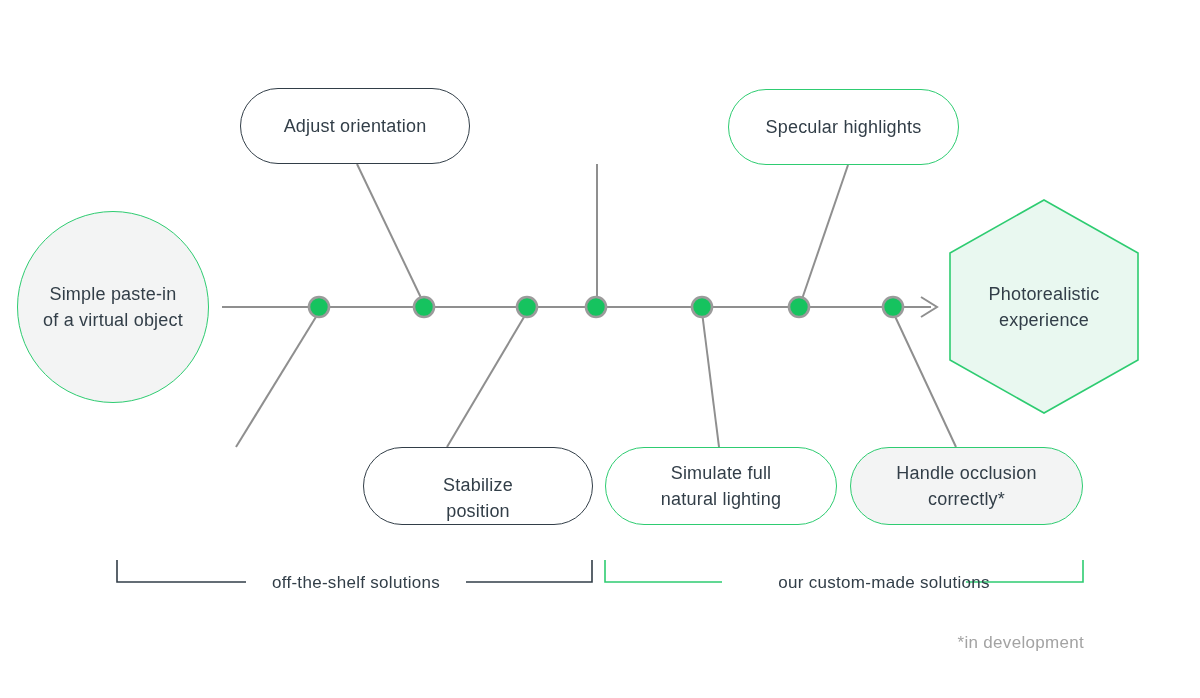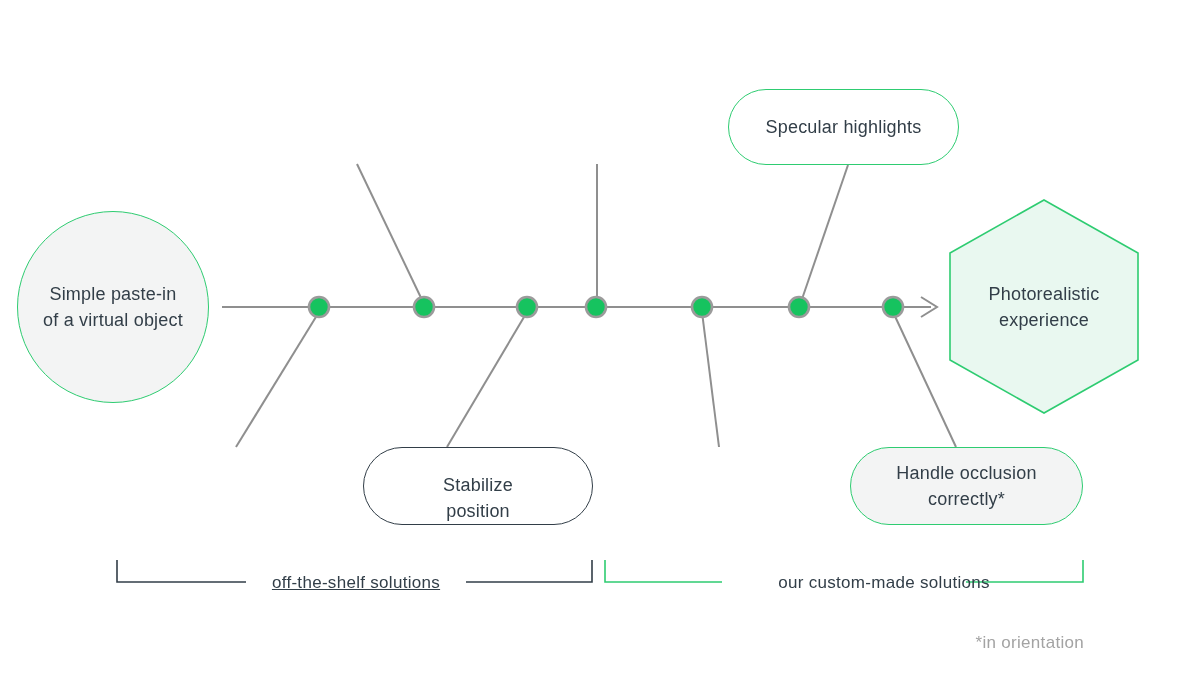--- a/index.html
+++ b/index.html
@@ -105,34 +105,41 @@
 
     <path d="M 605 560 L 605 582 L 722 582" fill="none" style="stroke: var(--green); stroke-width: 1.6"></path>
     <path d="M 966 582 L 1083 582 L 1083 560" fill="none" style="stroke: var(--green); stroke-width: 1.6"></path>
   </svg>
 
   <div class="node circle-node" style="left:17px; top:211px; width:192px; height:192px; padding:0 20px;">
     <span>Simple paste-in
 of a virtual object</span>
   </div>
 
+  <div class="node pill" style="left:240px; top:88px; width:230px; height:76px;">
+    <span>Adjust orientation</span>
+  </div>
   <div class="node pill green" style="left:728px; top:89px; width:231px; height:76px;">
     <span>Specular highlights</span>
   </div>
 
   <div class="node pill" style="left:363px; top:447px; width:230px; height:78px;align-items:flex-end;">
     <span>Stabilize
 position</span>
+  </div>
+  <div class="node pill green" style="left:605px; top:447px; width:232px; height:78px;">
+    <span>Simulate full
+natural lighting</span>
   </div>
   <div class="node pill green gray-fill" style="left:850px; top:447px; width:233px; height:78px;">
     <span>Handle occlusion
 correctly*</span>
   </div>
 
   <div class="hex-label" style="left:954px; top:281px; width:180px;">Photorealistic
 experience</div>
 
-  <div class="bracket-label" style="left:246px; top:573px; width:220px;text-decoration:underline;">off-the-shelf solutions</div>
+  <div class="bracket-label" style="left:246px; top:573px; width:220px;">off-the-shelf solutions</div>
   <div class="bracket-label" style="left:760px; top:573px; width:248px;">our custom-made solutions</div>
 
-  <div class="footnote" style="right:116px; top:633px;">*in orientation</div>
+  <div class="footnote" style="right:116px; top:633px;">*in development</div>
 
 </div>
 
 </body></html>

